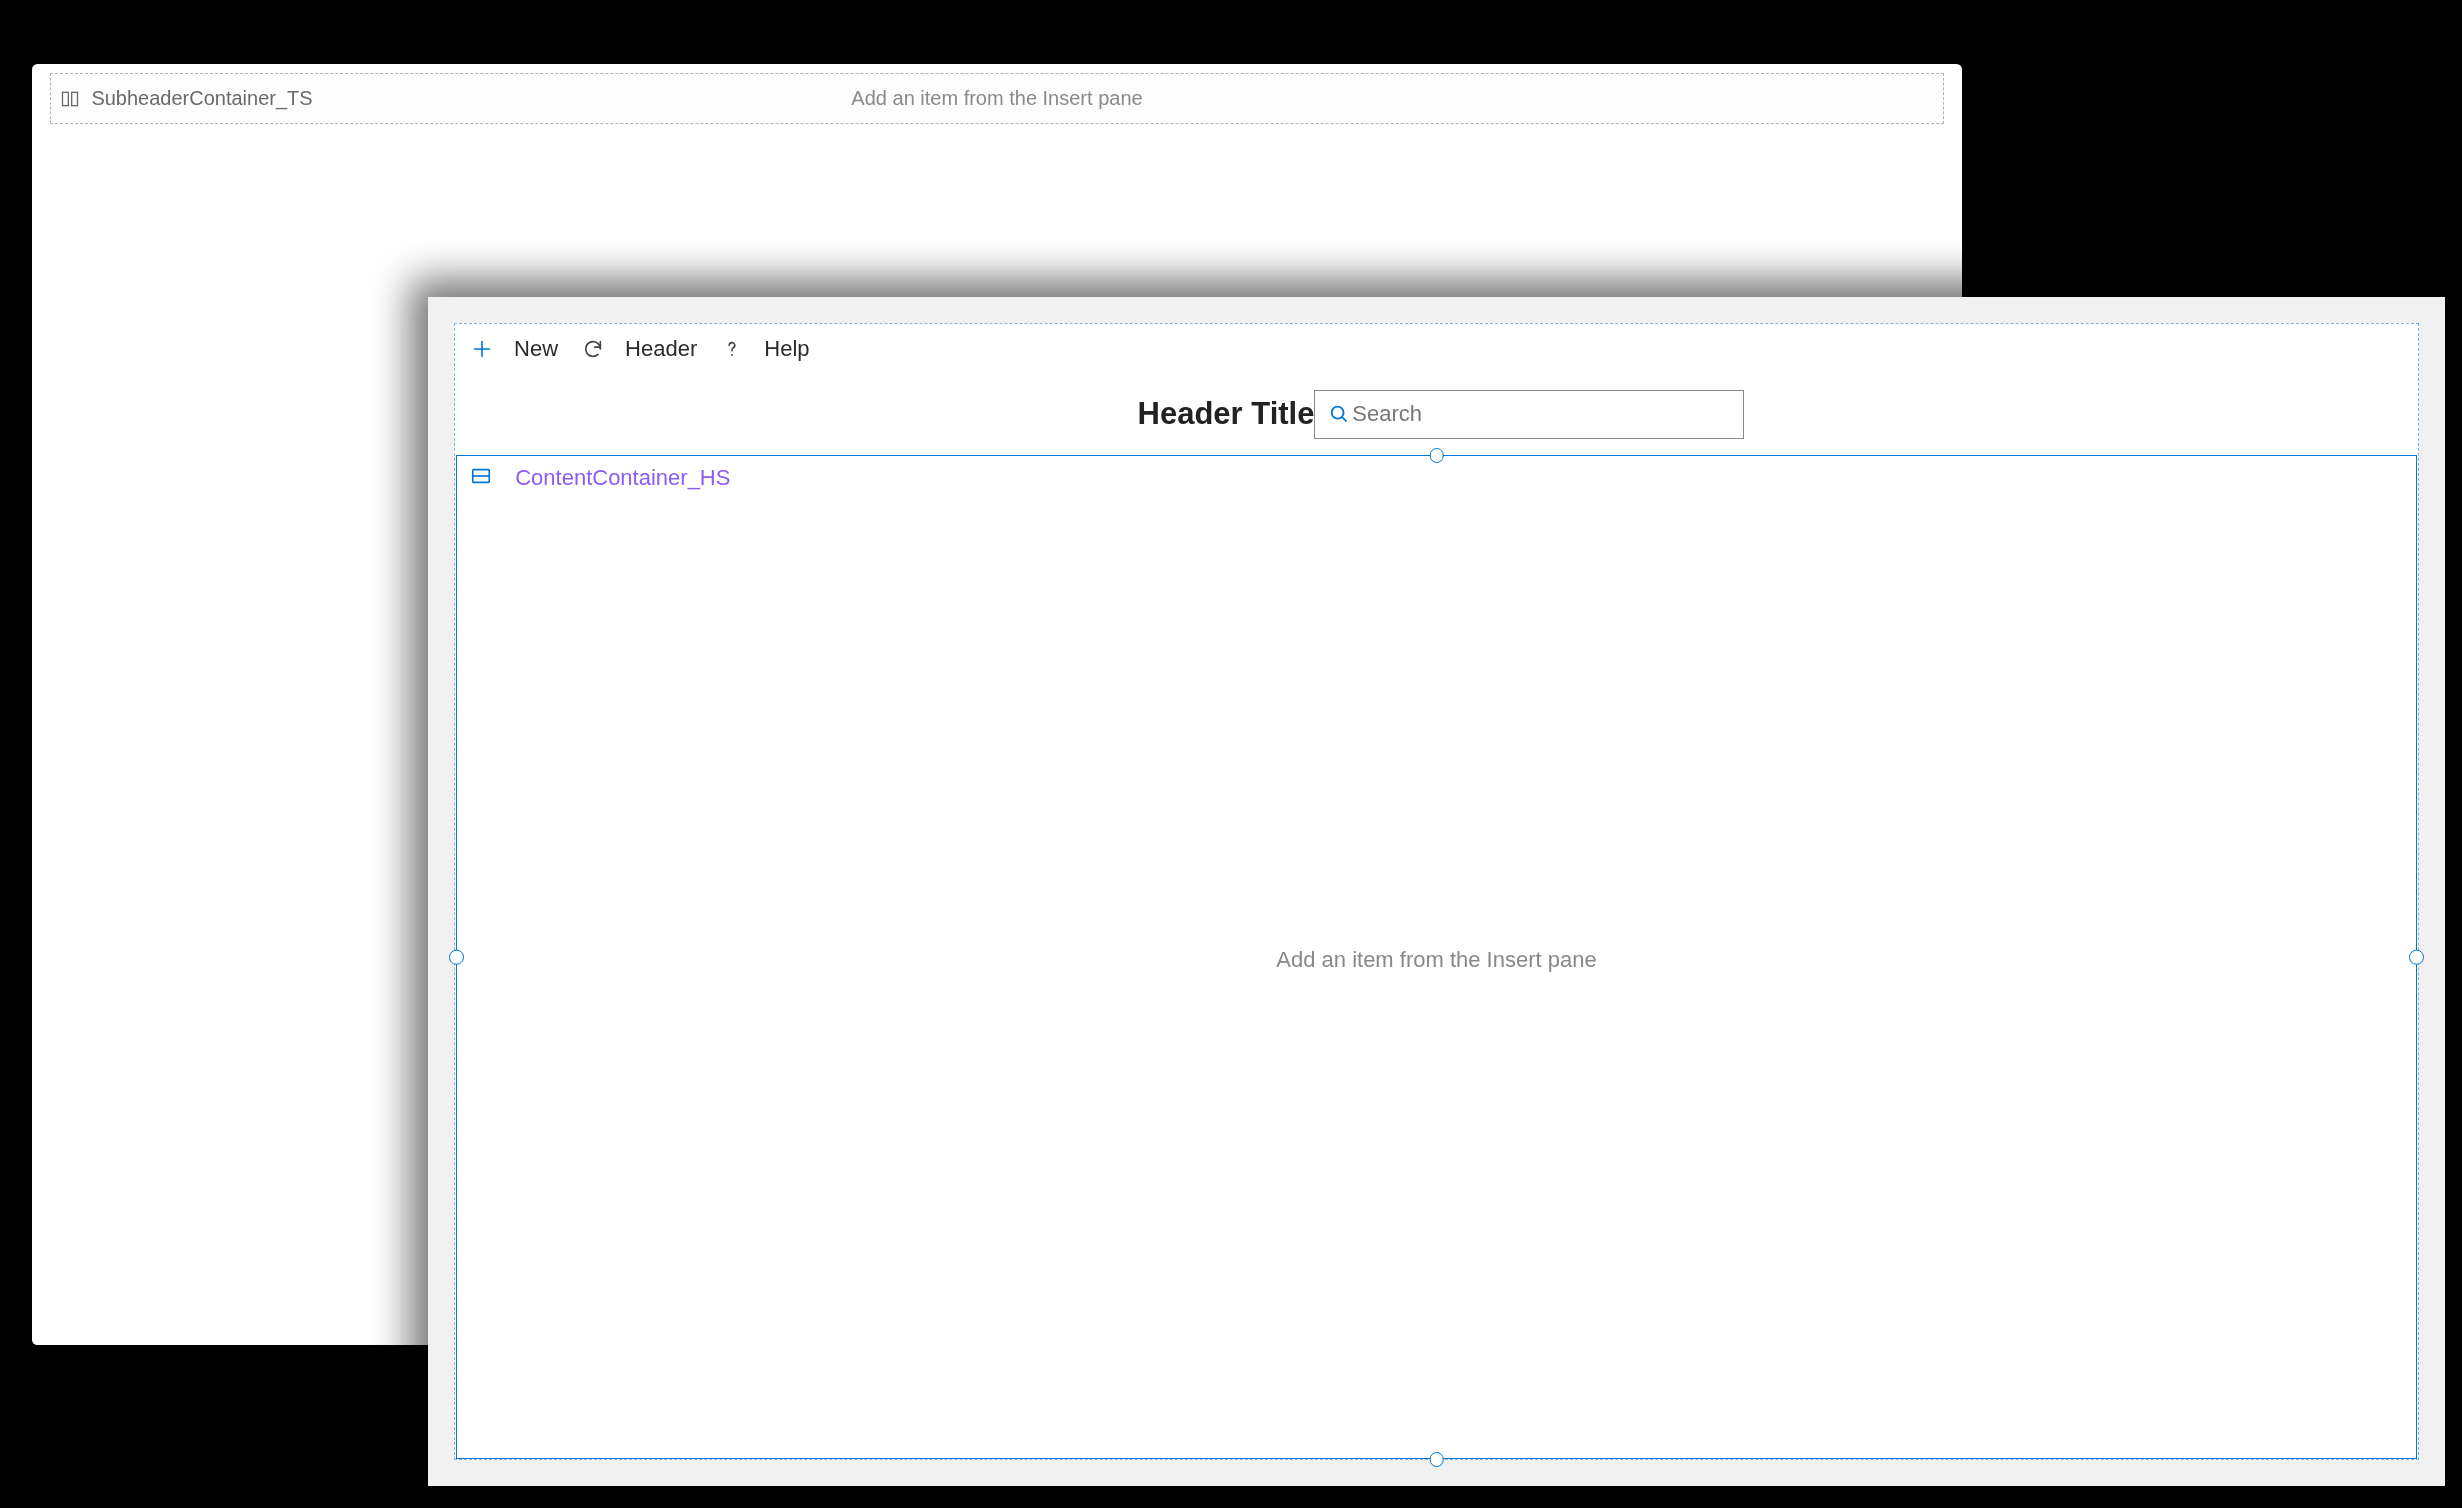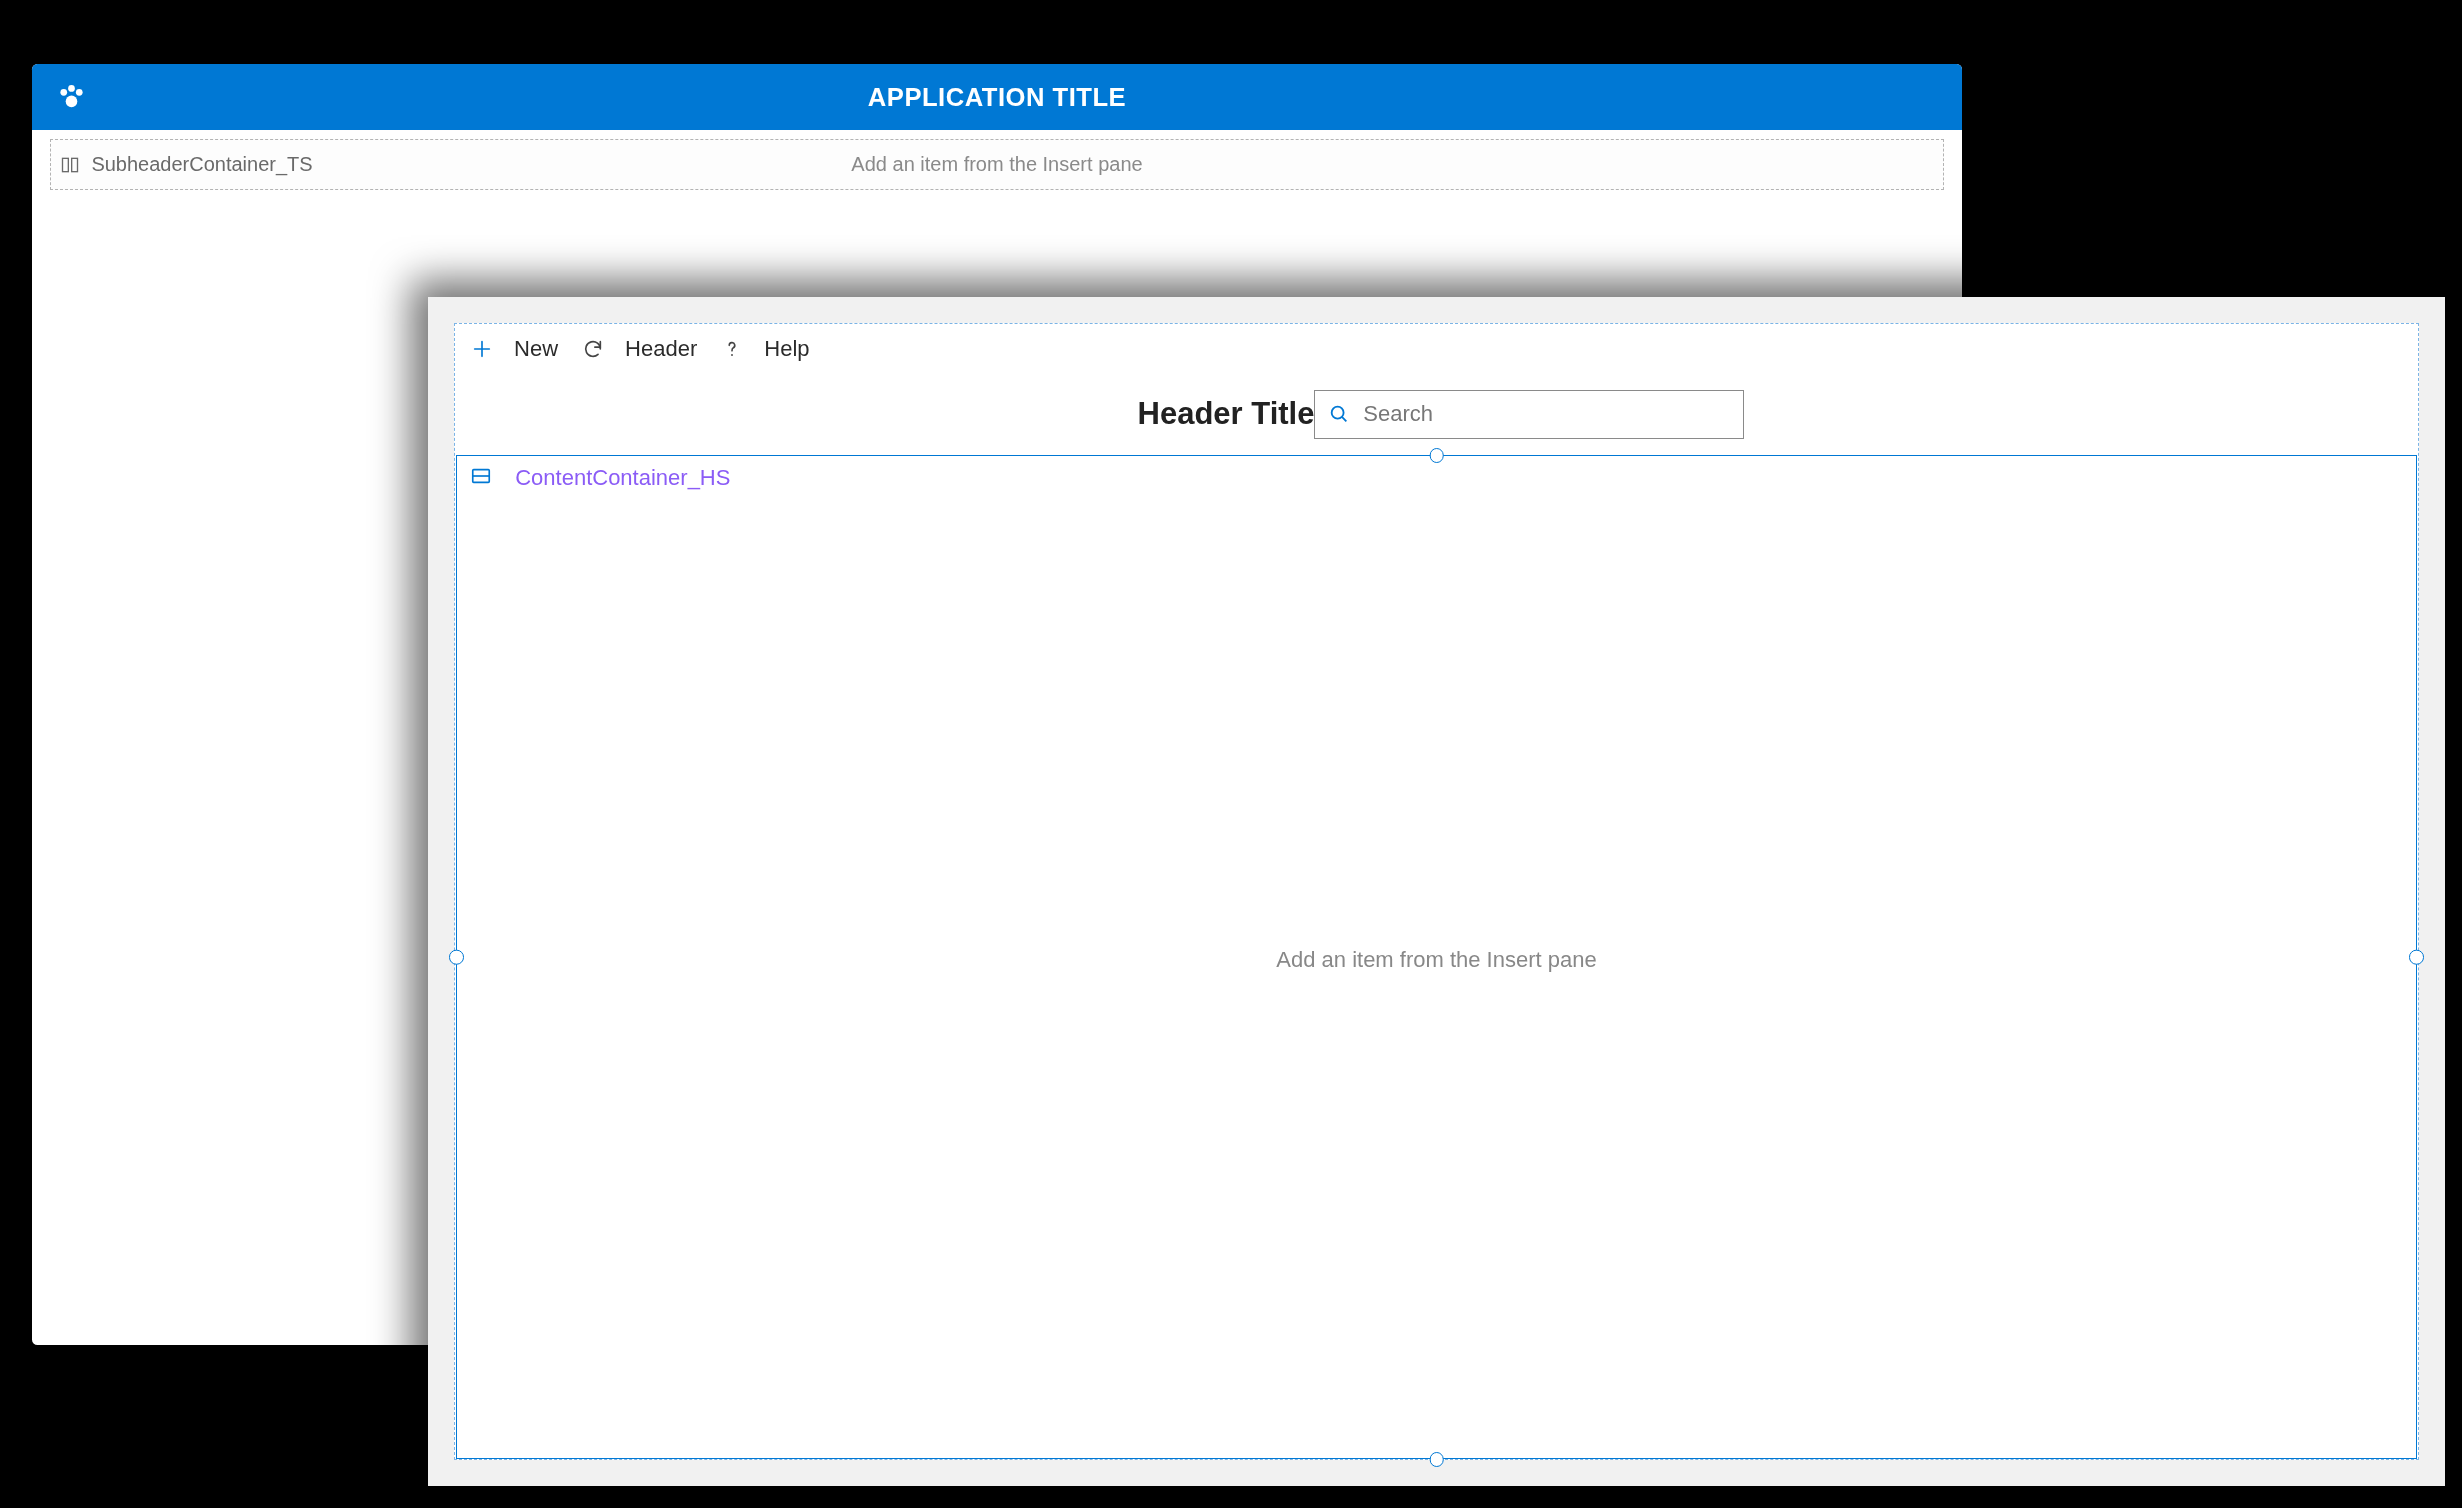--- a/index.html
+++ b/index.html
@@ -127,21 +127,20 @@
     padding: 22px 22px 16.5px 31px;
   }
   .header-title {
     font-size: 31px;
     font-weight: 700;
     color: #222;
   }
   .search-box {
     display: flex;
     align-items: center;
-    gap: 11px;
     border: 0.9px solid #8a8a8a;
     background: #fff;
     height: 49px;
     width: 430px;
     padding: 0 12.8px;
   }
   .search-box svg { width: 22px; height: 22px; flex-shrink: 0; }
   .search-input {
     border: none;
     outline: none;
@@ -195,31 +194,20 @@
   .h-bottom { bottom: -8.2px; left: 50%; transform: translateX(-50%); }
   .h-left   { left: -8.2px; top: 50%; transform: translateY(-50%); }
   .h-right  { right: -8.2px; top: 50%; transform: translateY(-50%); }
 </style>
 </head>
 <body>
 
 <div class="canvas">
 
   <div class="back-window">
-    <div class="back-title-bar">
-      <span class="app-logo">
-        <svg viewBox="0 0 24 24" fill="#fff">
-          <circle cx="6" cy="8" r="2.6"></circle>
-            <circle cx="12" cy="5" r="2.6"></circle>
-          <circle cx="18" cy="8" r="2.6"></circle>
-            <circle cx="12" cy="15" r="4.5"></circle>
-        </svg>
-      </span>
-      <span class="back-title">APPLICATION TITLE</span>
-    </div>
 
     <div class="subheader-strip">
       <span class="subheader-label">
         <svg viewBox="0 0 24 24" fill="none" stroke="#6a6a6a" stroke-width="1.6">
           <rect x="3" y="4" width="7" height="16"></rect>
             <rect x="14" y="4" width="7" height="16"></rect>
         </svg>
         <span>SubheaderContainer_TS</span>
       </span>
       <span class="subheader-hint">Add an item from the Insert pane</span>

